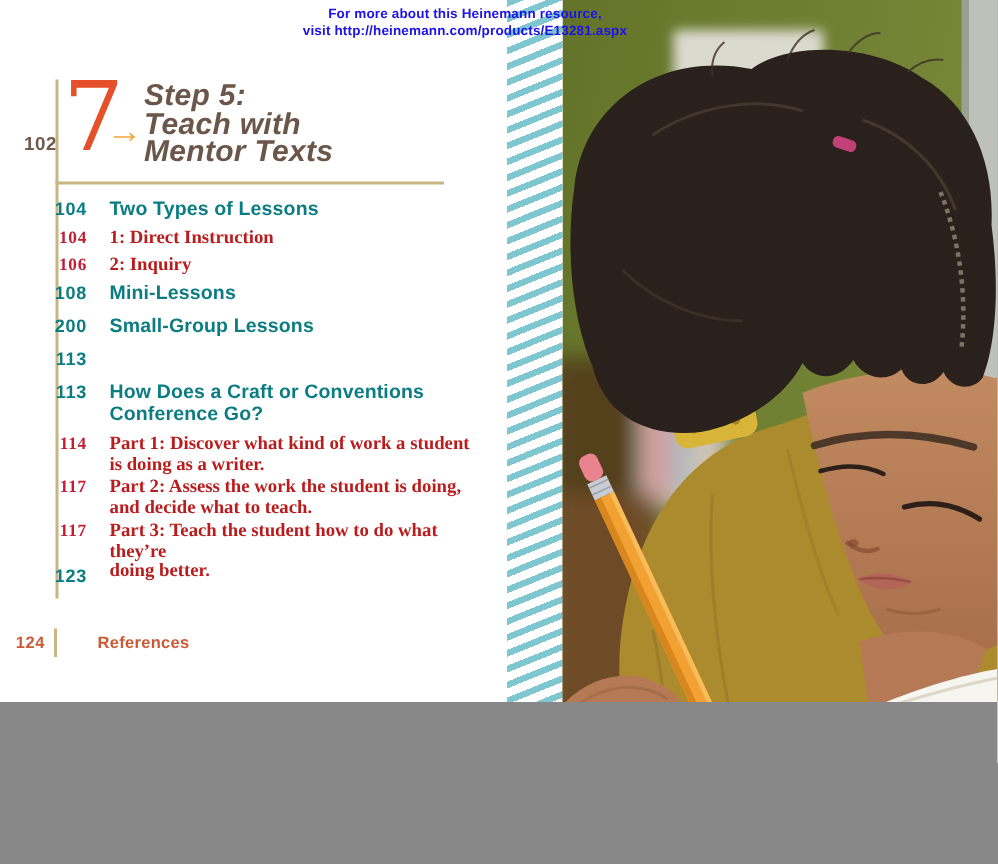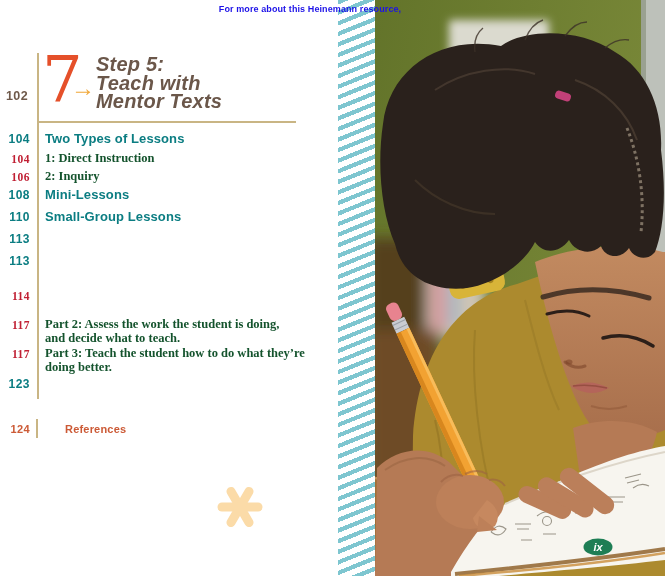--- a/index.html
+++ b/index.html
@@ -1,75 +1,76 @@
 <!DOCTYPE html>
 <html><head>
 <meta charset="utf-8">
 <style>
   html,body{margin:0;padding:0;background:#888;}
   .page{
-    position:relative;width:665px;height:576px;background:#ffffff;overflow:hidden;
+    position:relative;width:665px;height:468px;background:#ffffff;overflow:hidden;
     font-family:"Liberation Sans",sans-serif;
   }
   
   .note{
     position:absolute;left:195px;top:4px;width:230px;text-align:center;z-index:6;
     color:#1d12e8;font-size:9px;line-height:10.5px;font-weight:bold;letter-spacing:.1px;
   }
   .note span{display:block;}
   
   .stripes{
     position:absolute;left:338px;top:0;width:37px;height:576px;z-index:1;
     background:repeating-linear-gradient(158deg,#7ec6d0 0 4.2px,#ffffff 4.2px 9.8px);
   }
   
   .chapter-pageno{
-    position:absolute;left:0;top:89px;width:28px;text-align:right;
+    position:absolute;left:10px;top:89px;width:28px;text-align:right;
     color:#6f5a4b;font-weight:bold;font-size:12.5px;letter-spacing:.4px;
   }
   .vline{position:absolute;left:37px;top:53px;width:2px;height:346px;background:#c9b584;}
   .hline{position:absolute;left:37px;top:121px;width:259px;height:2px;background:#c9b584;}
   .chapter-number{
     position:absolute;left:42px;top:47px;
     font-family:"DejaVu Serif",serif;font-size:64px;line-height:1;color:#e5502a;
   }
   .chapter-arrow{
     position:absolute;left:71px;top:74px;
     font-size:24px;font-weight:bold;color:#f1a93c;
   }
   .chapter-title{
     position:absolute;left:96px;top:55px;margin:0;
     font-size:20px;font-weight:bold;line-height:18.5px;letter-spacing:.2px;
     color:#6b574a;white-space:pre-line;font-style:italic;
   }
   
   .trow{position:absolute;left:0;display:flex;align-items:flex-start;width:330px;}
-  .trow .num{flex:none;width:30px;text-align:right;}
+  .trow .num{flex:none;width:30px;text-align:right;padding-left:28px;}
   .trow .lbl{margin-left:15px;white-space:pre-line;}
   .trow.major .num{color:#0b7d82;font-weight:bold;font-size:12px;letter-spacing:.5px;}
   .trow.major .lbl{color:#0b7d82;font-weight:bold;font-size:13px;line-height:14.5px;letter-spacing:.1px;}
   .trow.sub .num{color:#c01f33;font-family:"Liberation Serif",serif;font-weight:bold;font-size:11.5px;letter-spacing:.5px;padding-top:.5px;}
-  .trow.sub .lbl{color:#14532d;font-family:"Liberation Serif",serif;font-weight:bold;font-size:12.5px;line-height:13.5px;}
+  .trow.sub .lbl{color:#b91c1c;font-family:"Liberation Serif",serif;font-weight:bold;font-size:12.5px;line-height:13.5px;}
   
   .refs{position:absolute;left:0;top:419px;display:flex;align-items:center;justify-content:flex-end;}
   .refs .num{flex:none;width:30px;text-align:right;color:#cc5a36;font-weight:bold;font-size:11px;letter-spacing:.4px;}
   .refs .refline{flex:none;width:2px;height:19px;background:#c9b584;margin-left:6px;}
   .refs .lbl{margin-left:7px;color:#cc5a36;font-weight:bold;font-size:11px;letter-spacing:.2px;padding-left:20px;}
   
   .asterisk{position:absolute;left:217px;top:484px;}
   
   .photo{position:absolute;left:375px;top:0;width:290px;height:576px;z-index:2;}
 </style>
 </head>
 <body>
 
 <div class="page">
 
   <div class="note">
     <span>For more about this Heinemann resource,</span>
+    <span>visit http://heinemann.com/products/E13281.aspx</span>
   </div>
 
   <div class="stripes"></div>
 
   <div class="chapter-pageno">102</div>
   <div class="vline"></div>
   <div class="chapter-number">7</div>
   <div class="chapter-arrow">→</div>
   <h1 class="chapter-title">Step 5:
 Teach with
@@ -87,31 +88,35 @@
     </div>
     <div class="trow sub" style="top:170px">
       <span class="num">106</span>
       <span class="lbl">2: Inquiry</span>
     </div>
     <div class="trow major" style="top:188px">
       <span class="num">108</span>
       <span class="lbl">Mini-Lessons</span>
     </div>
     <div class="trow major" style="top:210px">
-      <span class="num">110</span>
+      <span class="num">200</span>
       <span class="lbl">Small-Group Lessons</span>
     </div>
     <div class="trow major" style="top:232px">
       <span class="num">113</span>
     </div>
     <div class="trow major" style="top:254px">
       <span class="num">113</span>
+      <span class="lbl">How Does a Craft or Conventions
+Conference Go?</span>
     </div>
     <div class="trow sub" style="top:289px">
       <span class="num">114</span>
+      <span class="lbl">Part 1: Discover what kind of work a student
+is doing as a writer.</span>
     </div>
     <div class="trow sub" style="top:318px">
       <span class="num">117</span>
       <span class="lbl">Part 2: Assess the work the student is doing,
 and decide what to teach.</span>
     </div>
     <div class="trow sub" style="top:347px">
       <span class="num">117</span>
       <span class="lbl">Part 3: Teach the student how to do what they’re
 doing better.</span>

